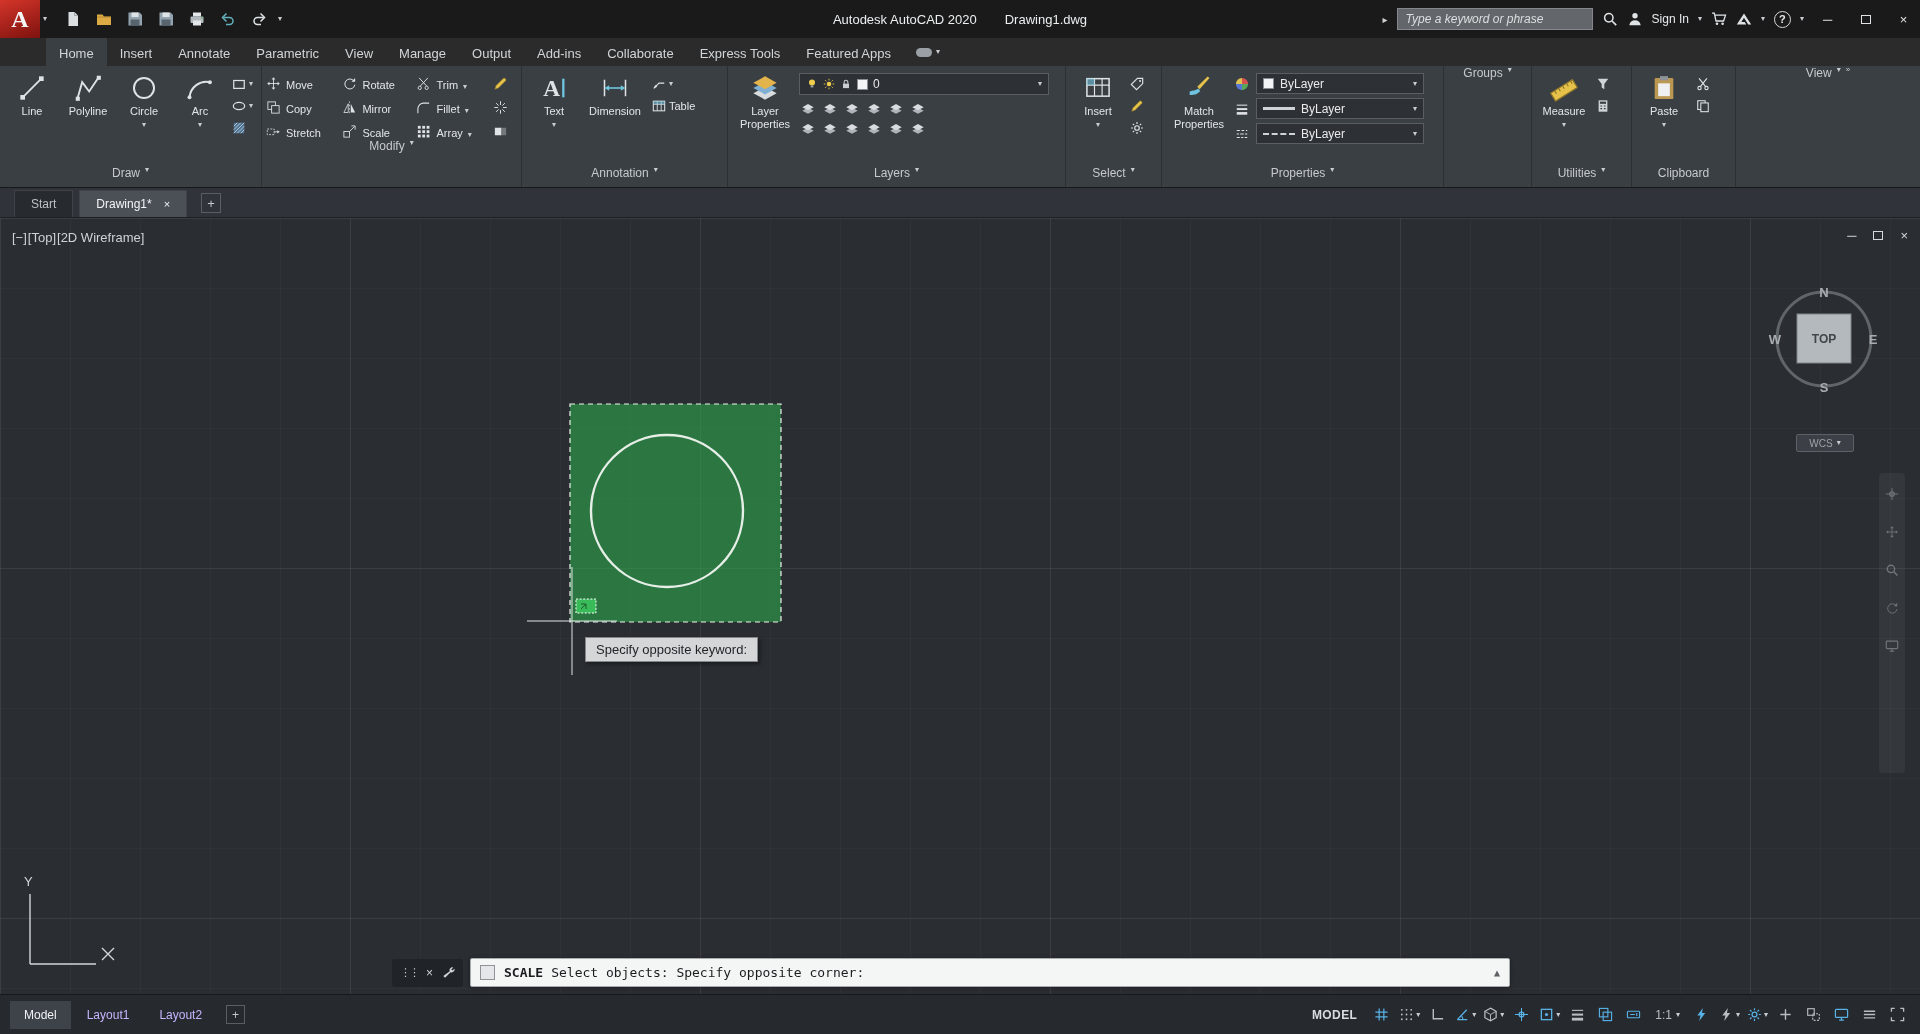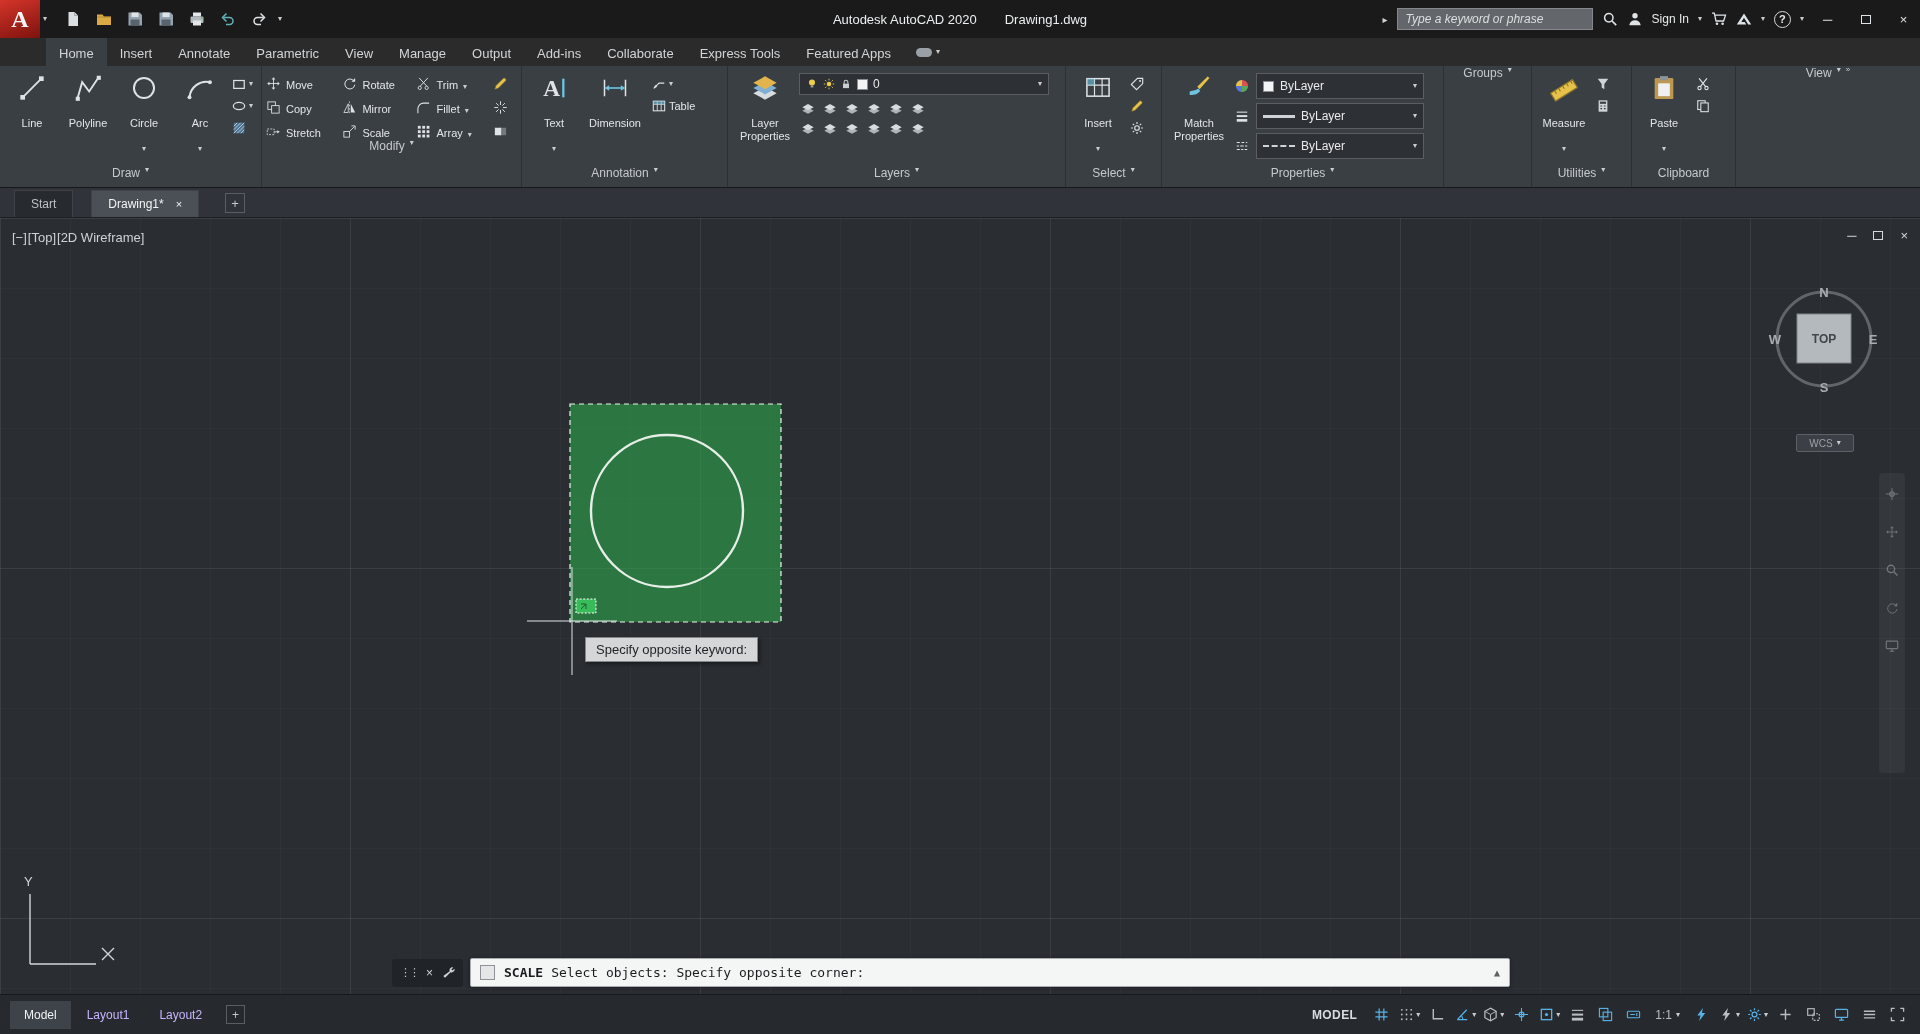--- a/index.html
+++ b/index.html
@@ -30,44 +30,44 @@
 .rtab{padding:15px 13px;display:flex;align-items:center}
 .rtab.active{background:#3a3f44}
 .rmin{display:flex;align-items:center;gap:4px;margin-left:12px}
 .pill{width:16px;height:9px;border-radius:5px;background:#9aa0a5;display:inline-block}
 
 .ribbon{height:122px;background:#3a3f44;display:flex;border-bottom:1px solid #17191b}
 .panel{display:flex;flex-direction:column;border-right:1px solid #2c3034;flex:0 0 auto}
 .panel.filler{flex:1;border-right:none}
 .pc{flex:1;display:flex;padding:3px 5px 0;gap:2px}
 .plabel{height:21px;display:flex;align-items:flex-start;justify-content:center;gap:5px;font-size:12px;color:#c6cace}
-.bigbtn{width:54px;display:flex;flex-direction:column;align-items:center;padding-top:5px;gap:15px;text-align:center}
+.bigbtn{width:54px;display:flex;flex-direction:column;align-items:center;padding-top:5px;gap:3px;text-align:center}
 .bigbtn.w64{width:64px}
 .blabel{font-size:11px;line-height:1.15;color:#e3e6e9}
 .bicon{width:28px;height:28px}
 .minicol{display:flex;flex-direction:column;gap:8px;padding:8px 3px 0}
 .minibtn{display:flex;align-items:center;gap:3px;font-size:11px;color:#e3e6e9}
 .modgrid{display:grid;grid-template-columns:auto auto auto auto;gap:9px 13px;align-content:start;padding:10px 4px 0}
 .sitem{display:flex;align-items:flex-end;gap:5px;font-size:11px;color:#e3e6e9}
 .sitem svg{width:15px;height:15px}
 .layercol{display:flex;flex-direction:column;gap:6px;padding-top:4px}
 .layerdd{width:250px;height:22px;background:#2d3135;border:1px solid #5a5e63;display:flex;align-items:center;gap:5px;padding:0 6px;font-size:12px}
 .ddval{flex:1;color:#e8eaec}
 .minirow{display:flex;gap:8px;padding-left:2px}
 .mini{display:flex;align-items:center}
 .swatch{width:11px;height:11px;background:#f2f4f5;border:1px solid #8a8e92;display:inline-block}
 .propcol{display:flex;flex-direction:column;gap:4px;padding-top:4px}
 .proprow{display:flex;align-items:center;gap:5px}
 .pico{width:18px;display:flex;justify-content:center}
-.dd{width:168px;height:21px;background:#2d3135;border:1px solid #5a5e63;display:flex;align-items:center;gap:6px;padding:12px 6px;font-size:12px}
+.dd{width:168px;height:21px;background:#2d3135;border:1px solid #5a5e63;display:flex;align-items:center;gap:6px;padding:0 6px;font-size:12px}
 .lws{width:32px;height:3px;background:#cfd3d6}
 .lts{width:32px;border-top:2px dashed #cfd3d6}
 
 .filetabs{height:30px;background:#30343a;display:flex;align-items:flex-end;padding-left:14px;border-bottom:1px solid #1d2023}
-.ftab{height:27px;display:flex;align-items:center;padding:0 16px;font-size:12px;color:#bcc0c4;background:#272a2e;border:1px solid #3f4348;border-bottom:none;margin-right:18px}
+.ftab{height:27px;display:flex;align-items:center;padding:0 16px;font-size:12px;color:#bcc0c4;background:#272a2e;border:1px solid #3f4348;border-bottom:none;margin-right:6px}
 .ftab.active{background:#4b5056;color:#f3f5f6}
 .ftab .x{margin-left:12px;font-size:11px}
 .addtab{width:20px;height:20px;border:1px solid #5a5e63;display:flex;align-items:center;justify-content:center;margin:0 0 4px 8px;color:#c6cace;font-size:13px}
 
 .canvas{position:relative;height:776px;background:#2a2e33;overflow:hidden;background-image:
 linear-gradient(rgba(255,255,255,.05) 1px,transparent 1px),
 linear-gradient(90deg,rgba(255,255,255,.05) 1px,transparent 1px),
 linear-gradient(rgba(255,255,255,.022) 1px,transparent 1px),
 linear-gradient(90deg,rgba(255,255,255,.022) 1px,transparent 1px);
 background-size:350px 350px,350px 350px,70px 70px,70px 70px}

